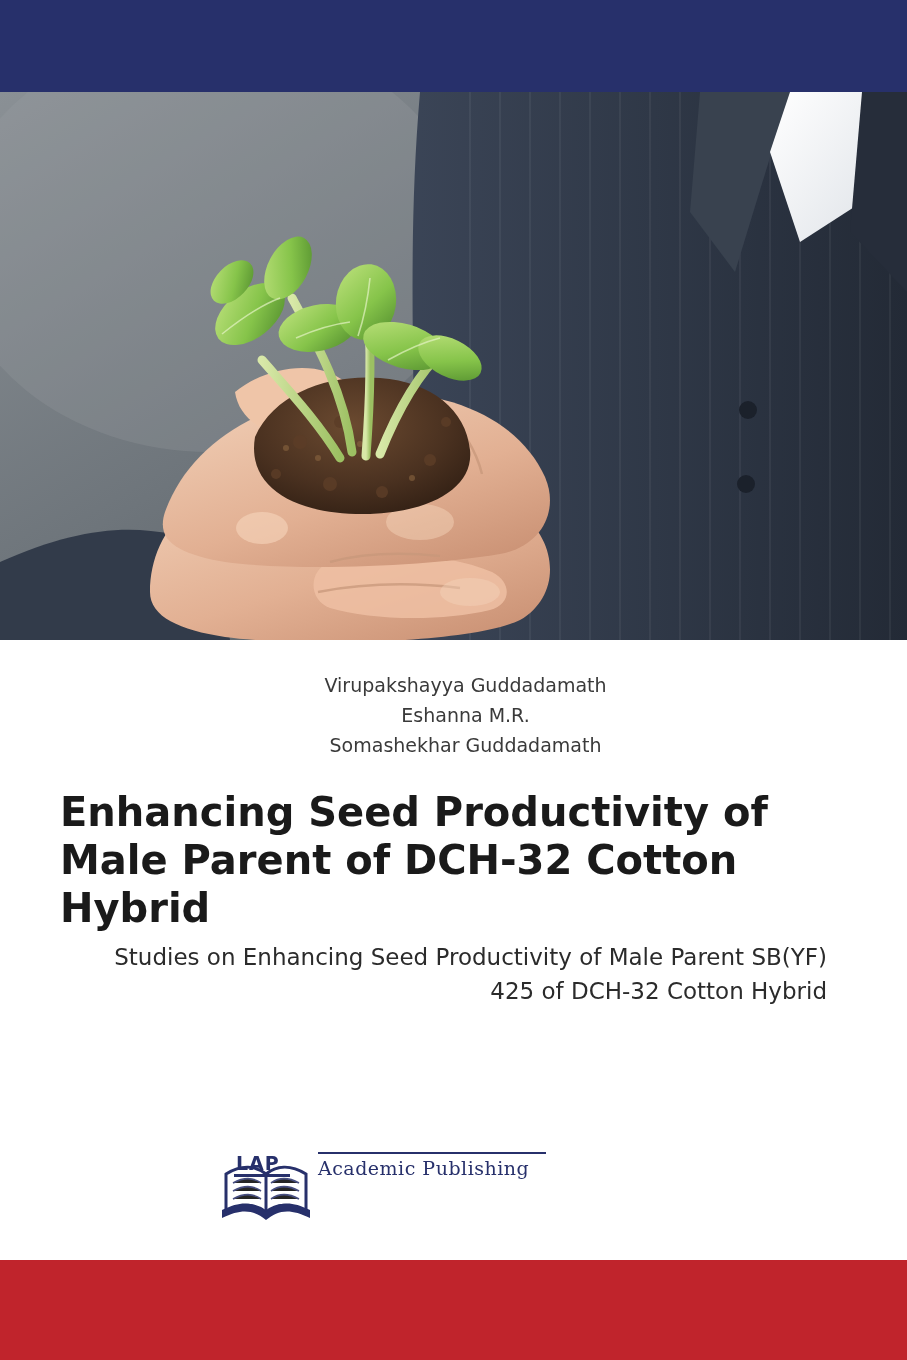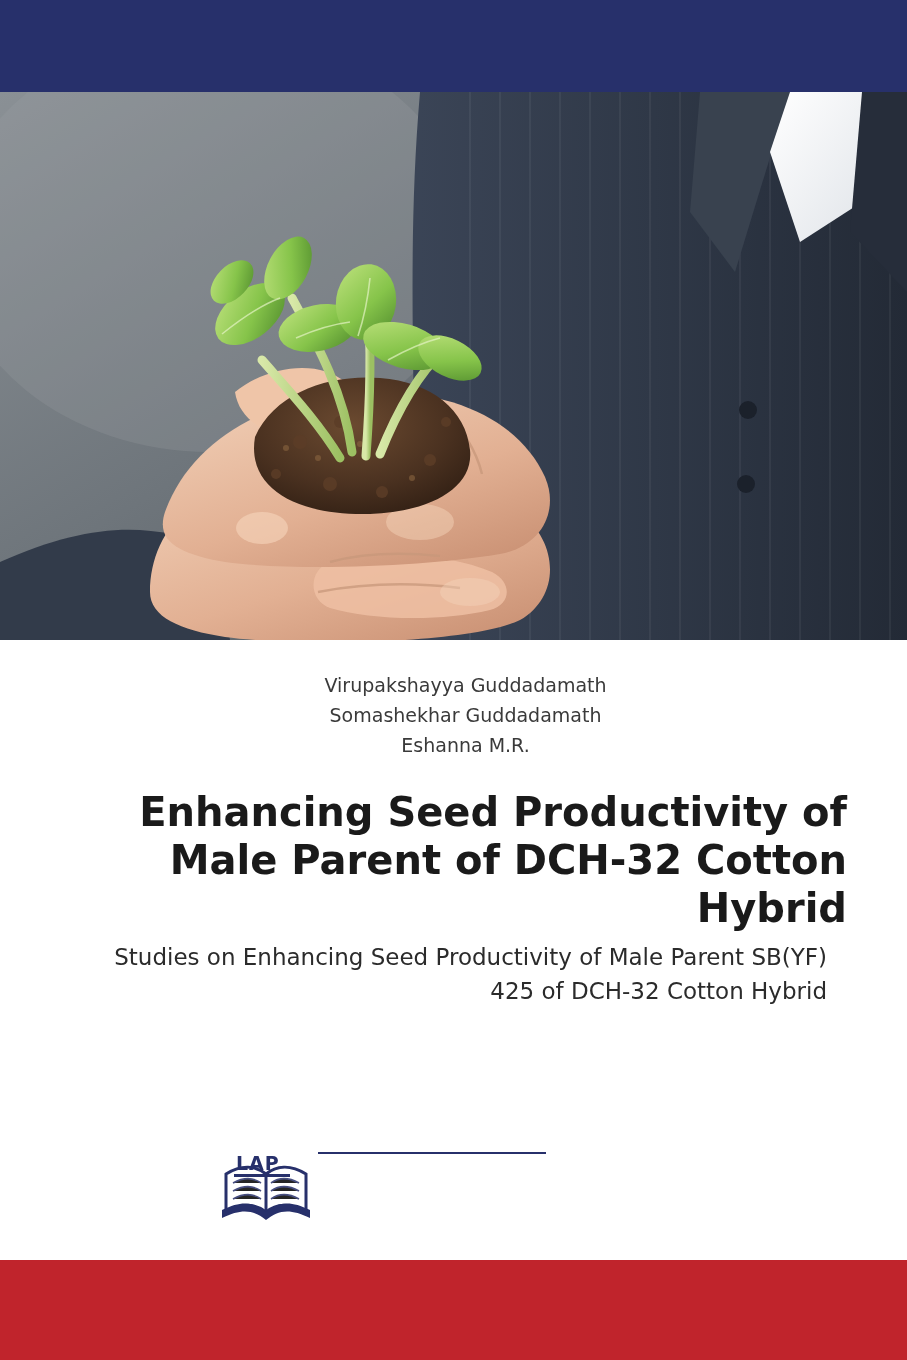--- a/index.html
+++ b/index.html
@@ -62,21 +62,21 @@
     line-height: 30px;
     font-family: "DejaVu Sans", sans-serif;
     font-weight: normal;
     padding-left: 24px;
   }
   .title {
     position: absolute;
     top: 148px;
     left: 60px;
     width: 787px;
-    text-align: right;
+    text-align: left;
     font-size: 40px;
     line-height: 48px;
     font-weight: bold;
     color: #1a1a1a;
     letter-spacing: 0px;
   }
   .subtitle {
     position: absolute;
     top: 300px;
     left: 80px;
@@ -308,22 +308,22 @@
       </g>
 
       <rect x="0" y="0" width="907" height="548" fill="none"></rect>
     </svg>
   </div>
 
   <div class="content">
 
     <div class="authors">
       <div class="author">Virupakshayya Guddadamath</div>
+      <div class="author">Eshanna M.R.</div>
       <div class="author">Somashekhar Guddadamath</div>
-      <div class="author">Eshanna M.R.</div>
     </div>
 
     <div class="title">Enhancing Seed Productivity of Male Parent of DCH-32 Cotton Hybrid</div>
 
     <div class="subtitle">Studies on Enhancing Seed Productivity of Male Parent SB(YF) 425 of DCH-32 Cotton Hybrid</div>
 
     <div class="logo-block">
       <div class="logo-inner">
         <svg class="logo-book" viewBox="0 0 92 72">
           <path d="M6 22 C22 12 36 14 46 22 C56 14 70 12 86 22 L86 60 C70 50 56 52 46 60 C36 52 22 50 6 60 Z" fill="#ffffff" stroke="#27306b" stroke-width="3"></path>
@@ -335,20 +335,21 @@
             <path d="M51 31 C58 26 68 25 79 31"></path>
             <path d="M51 39 C58 34 68 33 79 39"></path>
             <path d="M51 47 C58 42 68 41 79 47"></path>
           </g>
           <path d="M2 58 C22 48 34 50 46 60 C58 50 70 48 90 58 L90 66 C70 56 58 58 46 68 C34 58 22 56 2 66 Z" fill="#27306b"></path>
         </svg>
         <div class="lap-text">LAP</div>
         <div class="lap-underline"></div>
         <div class="logo-words">
           <div class="logo-rule"></div>
+          <div class="logo-sub">Academic Publishing</div>
         </div>
       </div>
     </div>
 
   </div>
 
   <div class="bottom-band"></div>
 
 </div>
 

